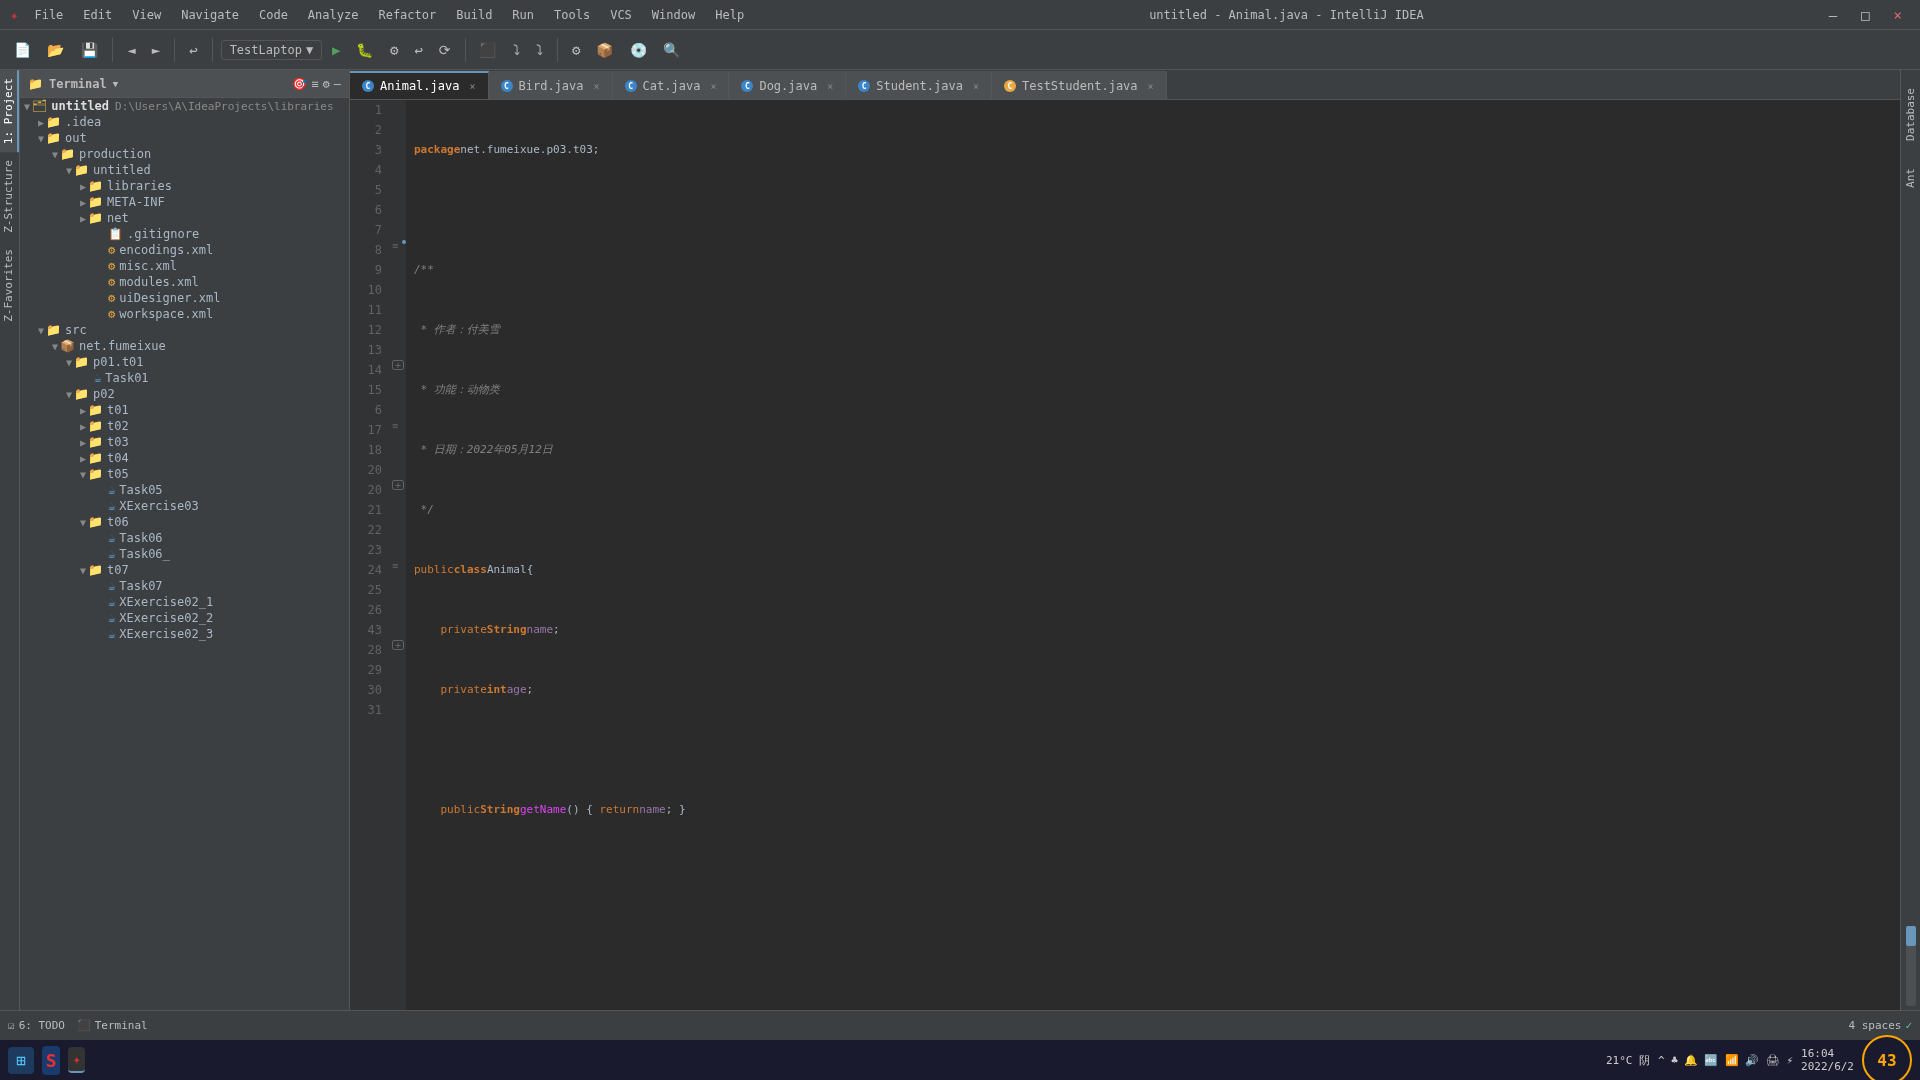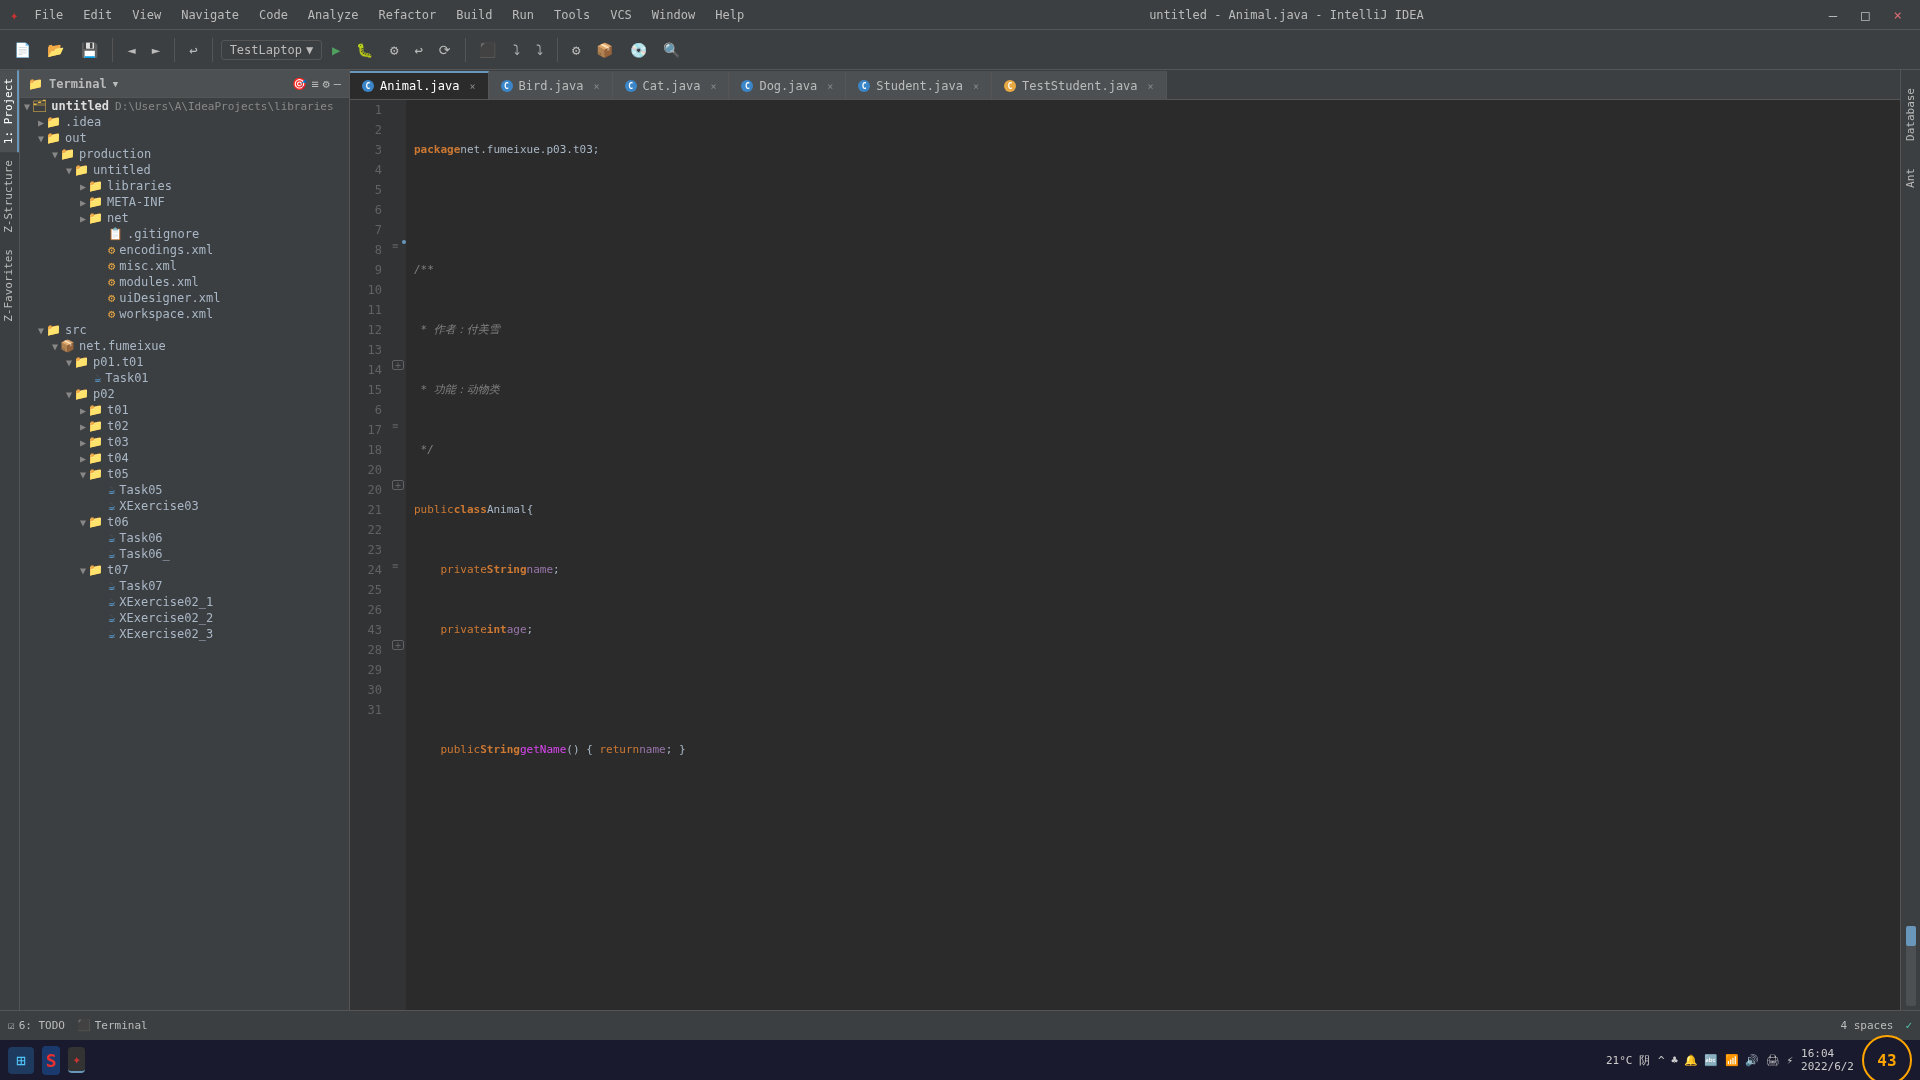--- a/index.html
+++ b/index.html
@@ -62,21 +62,21 @@
     .fn { color: #d946ef; }
     .comment { color: #808080; font-style: italic; }
 
     
     .right-sidebar { width: 20px; background: #3c3f41; display: flex; flex-direction: column; border-left: 1px solid #555; align-items: center; padding-top: 4px; gap: 4px; }
     .right-sb-btn { color: #bbb; font-size: 10px; writing-mode: vertical-rl; cursor: pointer; padding: 4px 2px; }
 
     
     .bottom-bar { height: 30px; background: #3c3f41; display: flex; align-items: center; justify-content: space-between; padding: 0 8px; border-top: 1px solid #555; flex-shrink: 0; font-size: 11px; color: #bbb; }
     .bottom-left { display: flex; gap: 12px; align-items: center; }
-    .bottom-right { display: flex; gap: 12px; align-items: center; }
+    .bottom-right { display: flex; gap: 4px; align-items: center; }
     .status-item { display: flex; align-items: center; gap: 4px; cursor: pointer; }
 
     
     .taskbar { height: 40px; background: #1a1a2e; display: flex; align-items: center; justify-content: space-between; padding: 0 8px; flex-shrink: 0; }
     .taskbar-left { display: flex; align-items: center; gap: 8px; }
     .taskbar-right { display: flex; align-items: center; gap: 8px; color: #ccc; font-size: 11px; }
     .taskbar-app { padding: 4px 8px; border-radius: 4px; cursor: pointer; font-size: 12px; }
 
     
     ::-webkit-scrollbar { width: 8px; height: 8px; }
@@ -445,20 +445,21 @@
 
         <div style="position:absolute; top:140px; right:0; width:4px; height:4px; background:#6897bb; border-radius:50%;"></div>
       </div>
 
       <div class="code-content">
         <div class="code-line"><span class="kw">package</span> <span style="color:#a9b7c6;">net.fumeixue.p03.t03</span><span>;</span></div>
         <div class="code-line">&nbsp;</div>
         <div class="code-line"><span class="comment">/**</span></div>
         <div class="code-line"><span class="comment"> * 作者：付美雪</span></div>
         <div class="code-line"><span class="comment"> * 功能：动物类</span></div>
+        <div class="code-line"><span class="comment"> * 日期：2022年05月12日</span></div>
         <div class="code-line"><span class="comment"> */</span></div>
         <div class="code-line"><span class="kw2">public</span> <span class="kw">class</span> <span style="color:#a9b7c6;">Animal</span> <span>{</span></div>
         <div class="code-line">&nbsp;&nbsp;&nbsp;&nbsp;<span class="kw2">private</span> <span class="kw">String</span> <span style="color:#9876aa;">name</span>;</div>
         <div class="code-line">&nbsp;&nbsp;&nbsp;&nbsp;<span class="kw2">private</span> <span class="kw">int</span> <span style="color:#9876aa;">age</span>;</div>
         <div class="code-line">&nbsp;</div>
         <div class="code-line">&nbsp;&nbsp;&nbsp;&nbsp;<span class="kw2">public</span> <span class="kw">String</span> <span class="fn">getName</span>() { <span class="kw2">return</span> <span style="color:#9876aa;">name</span>; }</div>
         <div class="code-line">&nbsp;</div>
         <div class="code-line">&nbsp;</div>
         <div class="code-line">&nbsp;</div>
         

